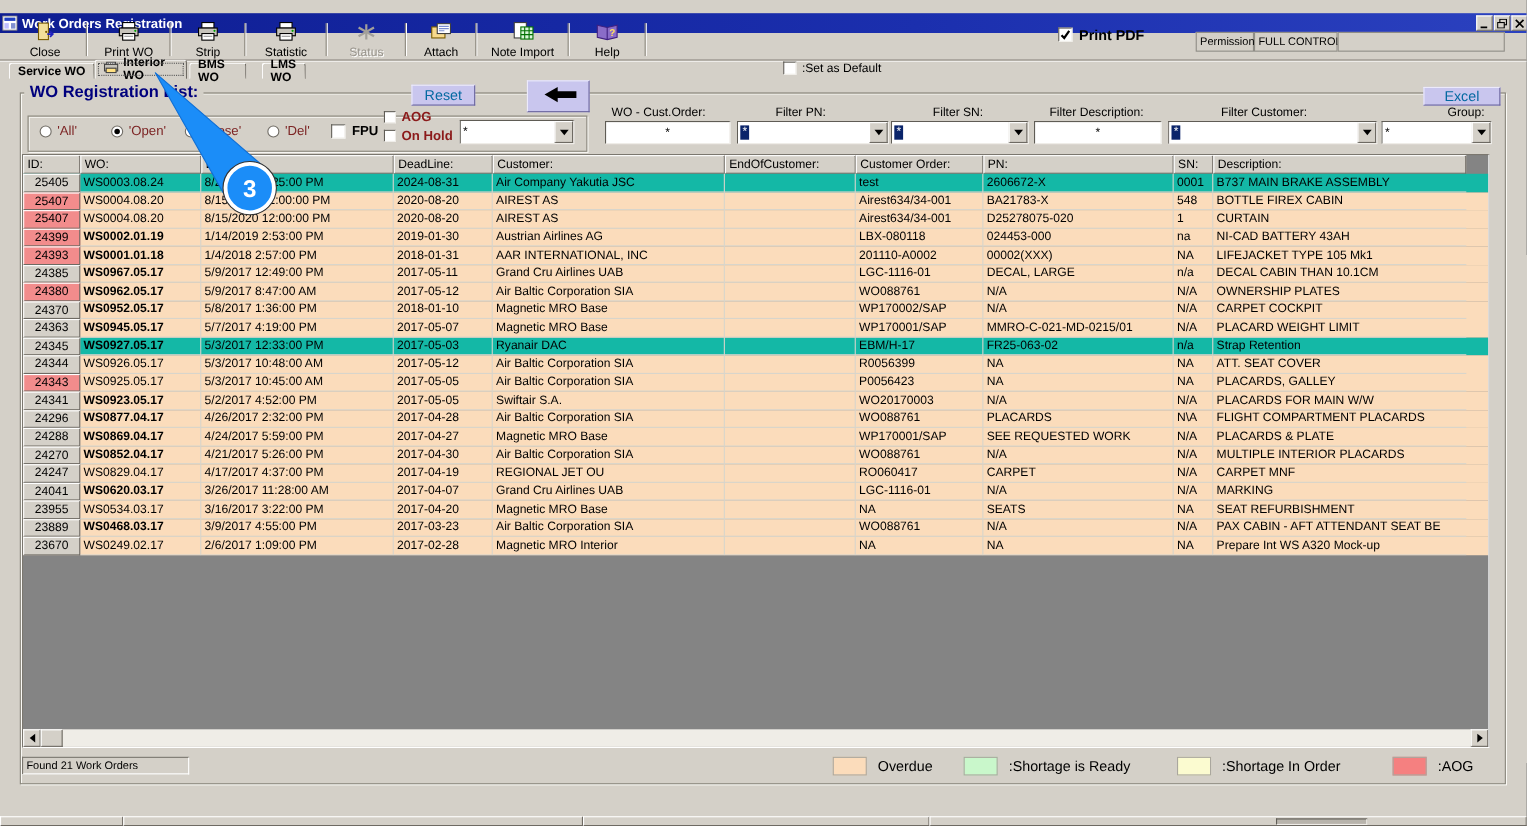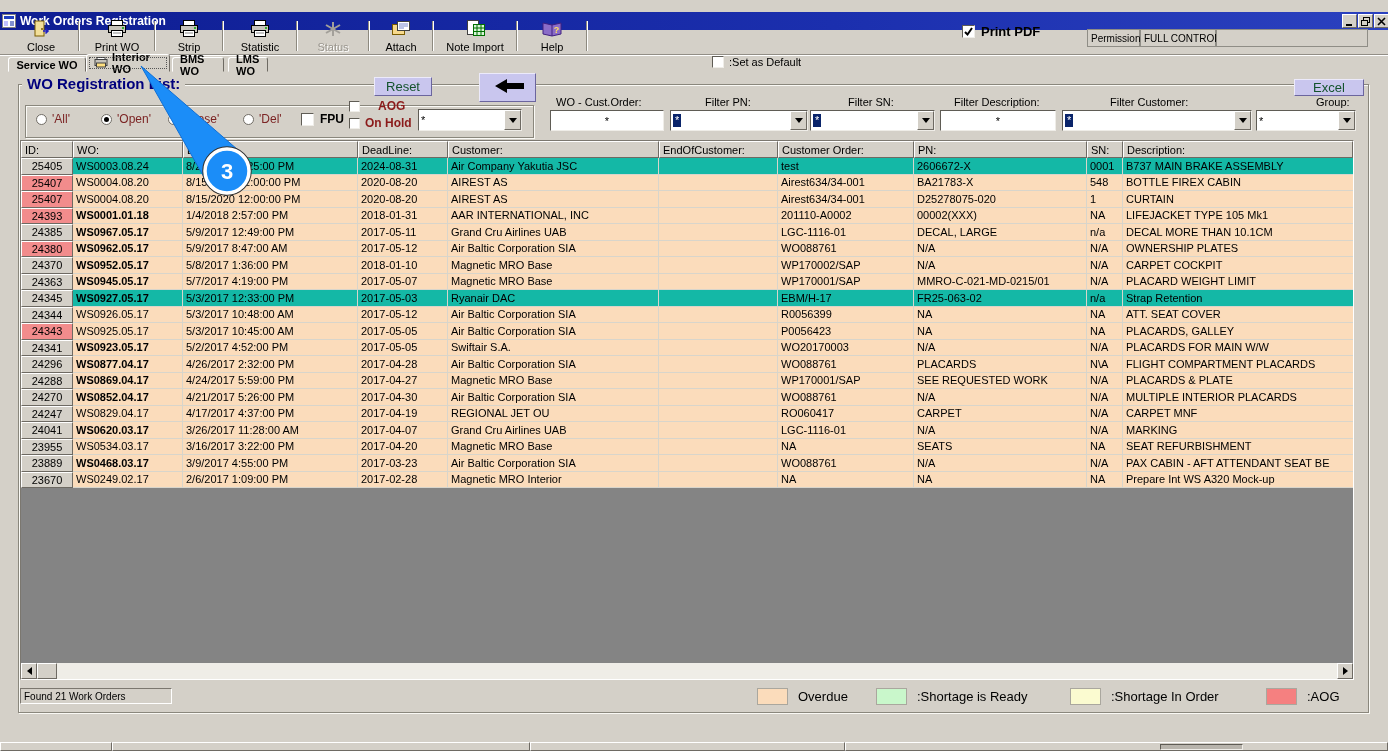--- a/index.html
+++ b/index.html
@@ -2,21 +2,21 @@
 <html><head>
 <meta charset="utf-8">
 <style>
   html,body{margin:0;padding:0;background:#6b6b6b;}
   *{box-sizing:border-box;font-family:"Liberation Sans",sans-serif;}
   #app{position:relative;width:1388px;height:751px;background:#d4d0c8;overflow:hidden;}
 
   
   .raised{border:1px solid;border-color:#ffffff #6e6a63 #6e6a63 #ffffff;background:#d4d0c8;}
   .field{border:1px solid;border-color:#5f5c55 #efede8 #efede8 #5f5c55;background:#ffffff;}
-  .lav{background:#c9c6ee;border:1px solid;border-color:#eceafb #6b659e #6b659e #eceafb;color:#14532d;
+  .lav{background:#c9c6ee;border:1px solid;border-color:#eceafb #6b659e #6b659e #eceafb;color:#0369a1;
        font-size:13px;text-align:center;cursor:pointer;}
 
   
   #titlebar{position:absolute;left:0;top:12px;width:1388px;height:18px;
     background:linear-gradient(90deg,#0e1d92,#1b2fae 60%,#2b41bf);display:flex;align-items:center;color:#fff;}
   #titlebar .t{font-size:12px;font-weight:bold;margin-left:4px;}
   .winbtn{position:absolute;top:2px;width:15px;height:14px;display:flex;align-items:center;justify-content:center;}
 
   
   #toolbar{position:absolute;left:0;top:18px;width:1388px;height:37px;border-bottom:1px solid #928e86;
@@ -69,21 +69,21 @@
     display:flex;flex-direction:column;overflow:hidden;}
   .tr{display:flex;height:16.5px;flex:none;}
   .tr.hdr{height:17px;}
   .td{font-size:11px;display:flex;align-items:center;padding-left:3px;overflow:hidden;white-space:nowrap;
       border-right:1px solid #d8d5cb;border-bottom:1px solid #d8d5cb;}
   .hdr .td{background:#d4d0c8;border:1px solid;border-color:#ffffff #6e6a63 #6e6a63 #ffffff;}
   .idcell{justify-content:center;background:#d4d0c8;border:1px solid;border-color:#ffffff #6e6a63 #6e6a63 #ffffff;padding-left:0;}
   .idcell.red{background:#F28C8C;}
   .c0{width:52px;flex:none;} .c1{width:110px;flex:none;} .c2{width:175px;flex:none;}
   .c3{width:90px;flex:none;}  .c4{width:211px;flex:none;} .c5{width:119px;flex:none;}
-  .c6{width:136px;flex:none;} .c7{width:173px;flex:none;} .c8{width:36px;flex:none;}
+  .c6{width:116px;flex:none;} .c7{width:173px;flex:none;} .c8{width:36px;flex:none;}
   .c9{width:230px;flex:none;border-right:none;}
   .rw{background:#FBDCBB;} .rw.white{background:#14b8a6;}
   #grayfill{flex:1;background:#848484;}
 
   
   #hscroll{height:16px;flex:none;background:#efede7;display:flex;}
   .sbtn{width:16px;height:16px;background:#d4d0c8;border:1px solid;border-color:#fff #6e6a63 #6e6a63 #fff;
     display:flex;align-items:center;justify-content:center;cursor:pointer;}
   .ltri{width:0;height:0;border-top:4px solid transparent;border-bottom:4px solid transparent;border-right:5px solid #000;}
   .rtri{width:0;height:0;border-top:4px solid transparent;border-bottom:4px solid transparent;border-left:5px solid #000;}
@@ -241,21 +241,21 @@
         <span><svg width="14" height="11">
             <rect x="3" y="0.5" width="8" height="4" fill="#fff" stroke="#404040"></rect>
             <rect x="1" y="2.5" width="12" height="6" fill="#c6c3bb" stroke="#404040"></rect>
             <rect x="2.5" y="6" width="9" height="4" fill="#ffe080" stroke="#404040"></rect>
           </svg></span>
         <span>Interior WO</span>
       </div>
       <div class="tab" style="left: 172px; width: 52px;">
         <span>BMS WO</span>
       </div>
-      <div class="tab" style="left: 228px; width: 40px;">
+      <div class="tab" style="left: 238px; width: 40px;">
         <span>LMS WO</span>
       </div>
     </div>
   <div style="position:absolute;left:712px;top:56px;display:flex;align-items:center;gap:5px;">
     <span class="cb" style="width:12px;height:12px;"></span>
     <span style="font-size:11px;">:Set as Default</span>
   </div>
 
   <div id="mainbox"></div>
   <div id="wl-title">WO Registration List:</div>
@@ -288,21 +288,21 @@
       </div>
       <div style="position: absolute; top: 112px; left: 243px; display: flex; align-items: center; gap: 5px;">
         <span class="rad"></span>
         <span class="rlabel">'Del'</span>
       </div>
     </div>
   <div style="position:absolute;left:301px;top:112px;display:flex;align-items:center;gap:6px;">
     <span class="cb"></span>
     <span style="font-size:12px;font-weight:bold;">FPU</span>
   </div>
-  <div style="position:absolute;left:349px;top:99px;display:flex;align-items:center;gap:18px;">
+  <div style="position:absolute;left:349px;top:99px;display:flex;align-items:center;gap:5px;">
     <span class="cb" style="width:11px;height:11px;"></span>
     <span class="redbold">AOG</span>
   </div>
   <div style="position:absolute;left:349px;top:116px;display:flex;align-items:center;gap:5px;">
     <span class="cb" style="width:11px;height:11px;"></span>
     <span class="redbold">On Hold</span>
   </div>
   <div class="ffield field combo" style="left:418px;top:109px;width:104px;height:22px;">
     <span class="val">*</span>
     <span class="btn">
@@ -399,20 +399,32 @@
           <div class="td c2">8/15/2020 12:00:00 PM</div>
           <div class="td c3">2020-08-20</div>
           <div class="td c4">AIREST AS</div>
           <div class="td c5"></div>
           <div class="td c6">Airest634/34-001</div>
           <div class="td c7">D25278075-020</div>
           <div class="td c8">1</div>
           <div class="td c9">CURTAIN</div>
         </div>
         <div class="tr rw">
+          <div class="td c0 idcell red">24399</div>
+          <div class="td c1" style="font-weight: bold;">WS0002.01.19</div>
+          <div class="td c2">1/14/2019 2:53:00 PM</div>
+          <div class="td c3">2019-01-30</div>
+          <div class="td c4">Austrian Airlines AG</div>
+          <div class="td c5"></div>
+          <div class="td c6">LBX-080118</div>
+          <div class="td c7">024453-000</div>
+          <div class="td c8">na</div>
+          <div class="td c9">NI-CAD BATTERY 43AH</div>
+        </div>
+        <div class="tr rw">
           <div class="td c0 idcell red">24393</div>
           <div class="td c1" style="font-weight: bold;">WS0001.01.18</div>
           <div class="td c2">1/4/2018 2:57:00 PM</div>
           <div class="td c3">2018-01-31</div>
           <div class="td c4">AAR INTERNATIONAL, INC</div>
           <div class="td c5"></div>
           <div class="td c6">201110-A0002</div>
           <div class="td c7">00002(XXX)</div>
           <div class="td c8">NA</div>
           <div class="td c9">LIFEJACKET TYPE 105 Mk1</div>
@@ -420,21 +432,21 @@
         <div class="tr rw">
           <div class="td c0 idcell">24385</div>
           <div class="td c1" style="font-weight: bold;">WS0967.05.17</div>
           <div class="td c2">5/9/2017 12:49:00 PM</div>
           <div class="td c3">2017-05-11</div>
           <div class="td c4">Grand Cru Airlines UAB</div>
           <div class="td c5"></div>
           <div class="td c6">LGC-1116-01</div>
           <div class="td c7">DECAL, LARGE</div>
           <div class="td c8">n/a</div>
-          <div class="td c9">DECAL MORE THAN 10.1CM</div>
+          <div class="td c9">DECAL CABIN THAN 10.1CM</div>
         </div>
         <div class="tr rw">
           <div class="td c0 idcell red">24380</div>
           <div class="td c1" style="font-weight: bold;">WS0962.05.17</div>
           <div class="td c2">5/9/2017 8:47:00 AM</div>
           <div class="td c3">2017-05-12</div>
           <div class="td c4">Air Baltic Corporation SIA</div>
           <div class="td c5"></div>
           <div class="td c6">WO088761</div>
           <div class="td c7">N/A</div>

